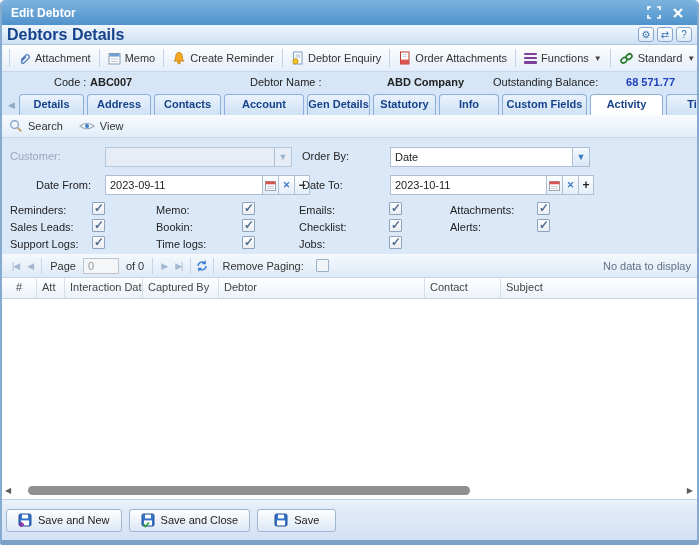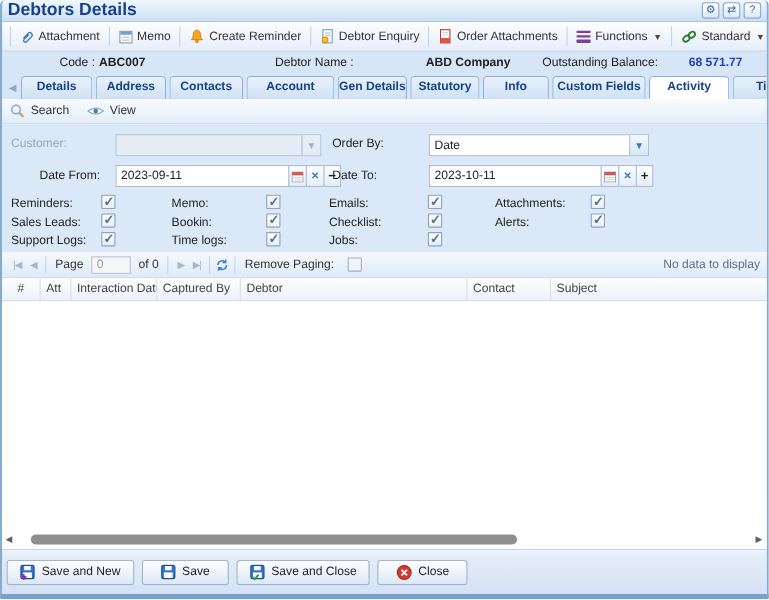--- a/index.html
+++ b/index.html
@@ -104,20 +104,42 @@
   .ft-btn { height:23px; display:flex; align-items:center; gap:5px; padding:0 11px;
     border:1px solid #9fb6d2; border-radius:3px; background:linear-gradient(#fefefe,#dce8f6);
     font-size:11px; color:#222; cursor:pointer; }
   svg { display:block; }
 </style>
 </head>
 <body>
 
 <div class="window">
 
+  <div class="titlebar">
+    <div class="title">Edit Debtor</div>
+    <div class="win-btn">
+      <span>
+        <svg width="14" height="13" viewBox="0 0 14 13">
+            <g stroke="#fff" stroke-width="1.7" fill="none">
+              <path d="M1 4 V1 H4"></path>
+              <path d="M10 1 H13 V4"></path>
+              <path d="M13 9 V12 H10"></path>
+              <path d="M4 12 H1 V9"></path>
+            </g>
+          </svg>
+      </span>
+    </div>
+    <div class="win-btn">
+      <span>
+        <svg width="12" height="12" viewBox="0 0 12 12">
+            <path d="M2 2 L10 10 M10 2 L2 10" stroke="#fff" stroke-width="2.2"></path>
+          </svg>
+      </span>
+    </div>
+  </div>
 
   <div class="panel-header">
     <div class="panel-title">Debtors Details</div>
     <div class="ph-btn">
         <span>⚙</span>
       </div>
     <div class="ph-btn">
         <span>⇄</span>
       </div>
     <div class="ph-btn">
@@ -369,45 +391,36 @@
       <span>
           <svg width="15" height="15" viewBox="0 0 15 15">
             <rect x="1" y="1" width="12" height="12" rx="1.5" fill="#3674c9" stroke="#1f4f93"></rect>
             <rect x="4" y="1.6" width="6" height="3.8" fill="#fff"></rect>
             <rect x="3" y="7.4" width="8" height="5" fill="#fff"></rect>
             <path d="M3.5 9 v5 M1 11.5 h5" stroke="#8e2fa8" stroke-width="1.8"></path>
           </svg>
         </span>
       <span>Save and New</span>
     </div>
-    <div class="ft-btn" style="padding:0 16px;">
-      <span>
-          <svg width="15" height="15" viewBox="0 0 15 15">
-            <rect x="1" y="1" width="12" height="12" rx="1.5" fill="#3674c9" stroke="#1f4f93"></rect>
-            <rect x="4" y="1.6" width="6" height="3.8" fill="#fff"></rect>
-            <rect x="3" y="7.4" width="8" height="5" fill="#fff"></rect>
-          </svg>
-        </span>
-      <span>Save</span>
-    </div>
     <div class="ft-btn">
       <span>
           <svg width="15" height="15" viewBox="0 0 15 15">
             <rect x="1" y="1" width="12" height="12" rx="1.5" fill="#3674c9" stroke="#1f4f93"></rect>
             <rect x="4" y="1.6" width="6" height="3.8" fill="#fff"></rect>
             <rect x="3" y="7.4" width="8" height="5" fill="#fff"></rect>
             <path d="M2.5 11.5 l2 2 3.5-4" stroke="#2e9e3a" stroke-width="1.8" fill="none"></path>
           </svg>
         </span>
       <span>Save and Close</span>
     </div>
     <div class="ft-btn" style="padding:0 16px;">
       <span>
           <svg width="15" height="15" viewBox="0 0 15 15">
-            <circle cx="7.5" cy="7.5" r="6.3" fill="#d63a2f" stroke="#a32a20"></circle>
-            <path d="M5 5 L10 10 M10 5 L5 10" stroke="#fff" stroke-width="1.6"></path>
-          </svg>
-        </span>
-      <span>Close</span>
+            <rect x="1" y="1" width="12" height="12" rx="1.5" fill="#3674c9" stroke="#1f4f93"></rect>
+            <rect x="4" y="1.6" width="6" height="3.8" fill="#fff"></rect>
+            <rect x="3" y="7.4" width="8" height="5" fill="#fff"></rect>
+          </svg>
+        </span>
+      <span>Save</span>
     </div>
   </div>
 
 </div>
 
 </body></html>

